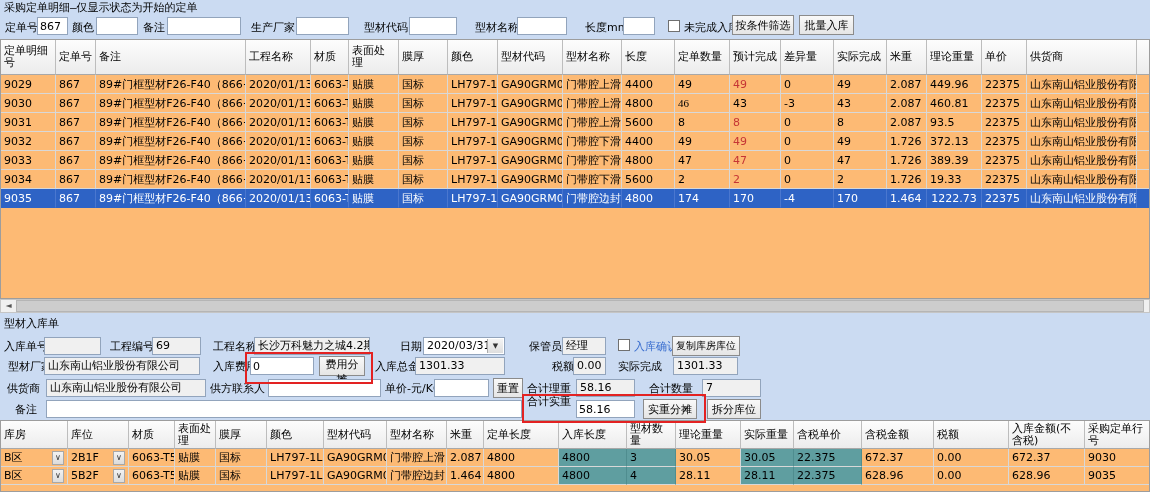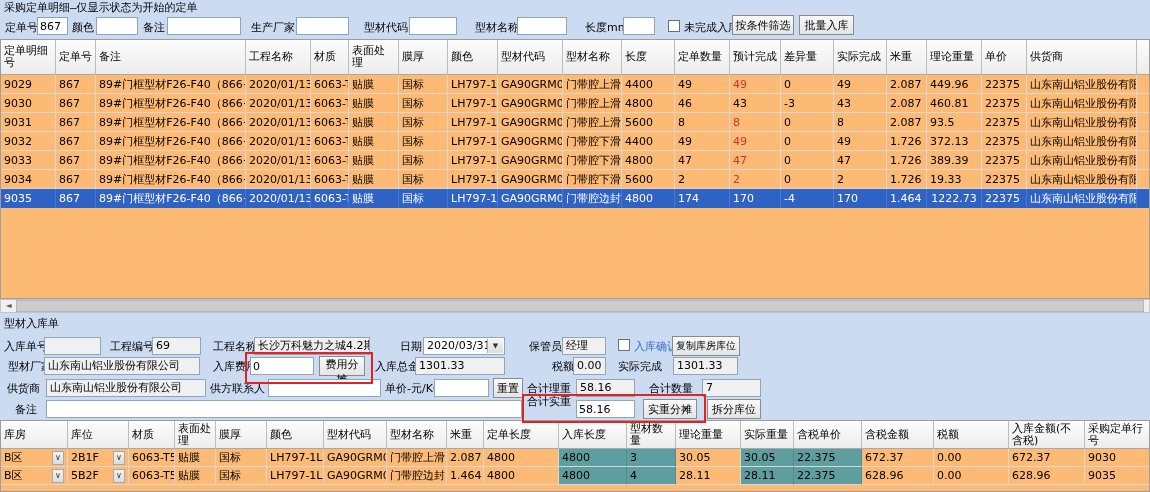--- a/index.html
+++ b/index.html
@@ -208,21 +208,21 @@
       </div>
       <div class="td" style="width: 65px; height: 19px;">
         <span>GA90GRM03</span>
       </div>
       <div class="td" style="width: 59px; height: 19px;">
         <span>门带腔上滑</span>
       </div>
       <div class="td" style="width: 53px; height: 19px;">
         <span>4800</span>
       </div>
-      <div class="td" style="width: 55px; height: 19px;">
+      <div class="td" style="width: 55px; height: 19px; font-family: Liberation Serif, serif;">
         <span>46</span>
       </div>
       <div class="td" style="width: 51px; height: 19px;">
         <span>43</span>
       </div>
       <div class="td" style="width: 53px; height: 19px;">
         <span>-3</span>
       </div>
       <div class="td" style="width: 53px; height: 19px;">
         <span>43</span>

